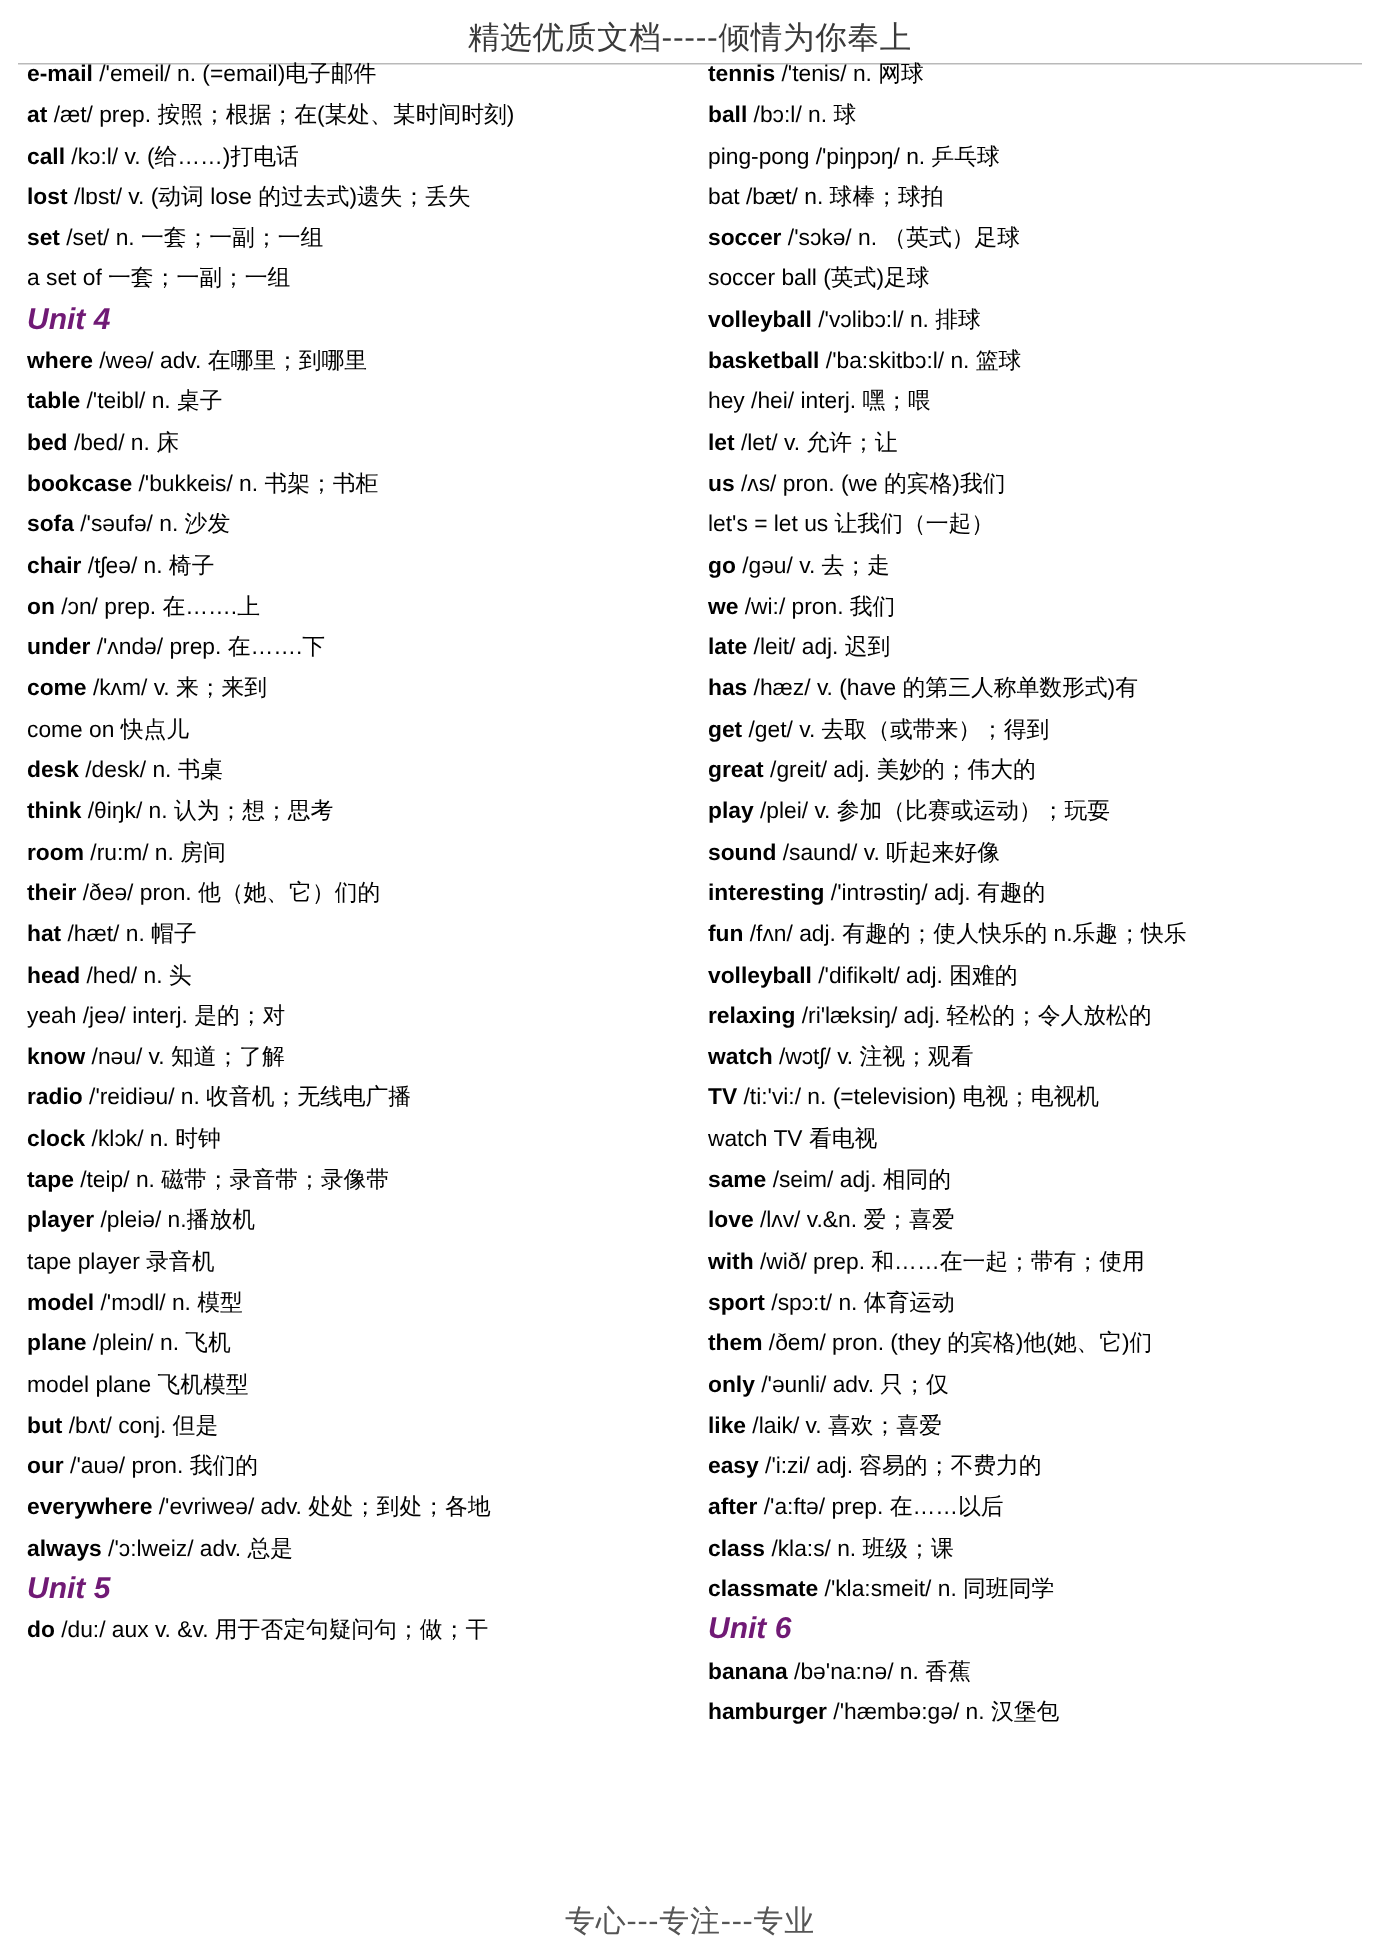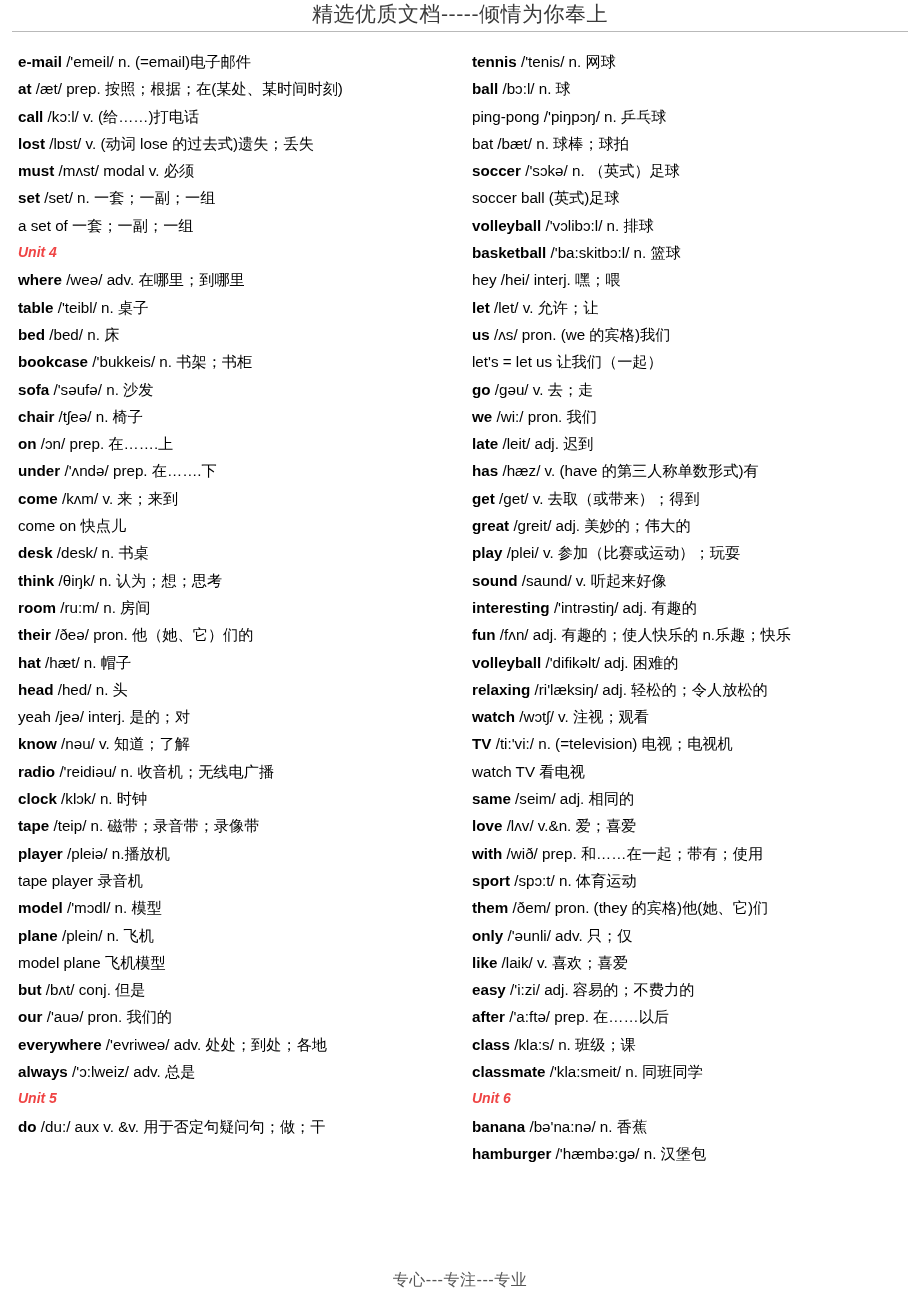--- a/index.html
+++ b/index.html
@@ -22,21 +22,21 @@
     position: relative;
     box-sizing: border-box;
   }
 
   
   .doc-header {
     text-align: center;
     font-size: 21px;
     line-height: 26px;
     color: #3a3a3a;
-    padding-top: 1px;
+    padding-top: 12px;
     letter-spacing: 0.5px;
     font-family: "DejaVu Serif", "Liberation Serif", serif;
     font-weight: 400;
     white-space: nowrap;
   }
   .header-rule {
     border: 0;
     border-top: 1px solid #b9b9b9;
     margin: 4px 12px 0 12px;
     height: 0;
@@ -47,21 +47,20 @@
     position: absolute;
     top: 36px;
     left: 0;
     width: 920px;
     display: flex;
     flex-direction: row;
   }
   .col {
     width: 460px;
     box-sizing: border-box;
-    margin-top: 12px;
   }
   .col-left  { padding-left: 18px; padding-right: 6px; }
   .col-right { padding-left: 12px; padding-right: 6px; }
 
   .entry {
     font-size: 15.2px;
     line-height: 27.3px;
     height: 27.3px;
     white-space: nowrap;
     overflow: visible;
@@ -70,37 +69,37 @@
   .entry .hw {
     font-weight: bold;
   }
   .entry .hw-plain {
     font-weight: normal;
   }
   .entry .rest {
     font-weight: normal;
   }
   .unit-head {
-    font-size: 14px;
+    font-size: 20px;
     line-height: 27.3px;
     height: 27.3px;
     font-weight: bold;
     font-style: italic;
-    color: #ef4444;
+    color: #701a75;
     white-space: nowrap;
   }
 
   
   .doc-footer {
     position: absolute;
     left: 0;
     bottom: 12px;
     width: 920px;
     text-align: center;
-    font-size: 16px;
+    font-size: 20px;
     line-height: 20px;
     color: #555555;
     font-family: "DejaVu Serif", "Liberation Serif", serif;
     letter-spacing: 0.5px;
   }
 </style>
 </head>
 <body>
 
 <div class="page">
@@ -108,21 +107,20 @@
   <div class="doc-header">精选优质文档-----倾情为你奉上</div>
 
   <hr class="header-rule">
 
   <div class="columns">
     <div class="col col-left" id="col-left">
         <div class="entry"><span class="hw">e-mail</span> <span class="rest">/'emeil/ n. (=email)电子邮件</span></div>
         <div class="entry"><span class="hw">at</span> <span class="rest">/æt/ prep. 按照；根据；在(某处、某时间时刻)</span></div>
         <div class="entry"><span class="hw">call</span> <span class="rest">/kɔ:l/ v. (给……)打电话</span></div>
         <div class="entry"><span class="hw">lost</span> <span class="rest">/lɒst/ v. (动词 lose 的过去式)遗失；丢失</span></div>
-        <div class="entry"><span class="hw">must</span> <span class="rest">/mʌst/ modal v. 必须</span></div>
         <div class="entry"><span class="hw">set</span> <span class="rest">/set/ n. 一套；一副；一组</span></div>
         <div class="entry"><span class="hw-plain">a set of</span> <span class="rest">一套；一副；一组</span></div>
         <div class="unit-head">Unit 4</div>
         <div class="entry"><span class="hw">where</span> <span class="rest">/weə/ adv. 在哪里；到哪里</span></div>
         <div class="entry"><span class="hw">table</span> <span class="rest">/'teibl/ n. 桌子</span></div>
         <div class="entry"><span class="hw">bed</span> <span class="rest">/bed/ n. 床</span></div>
         <div class="entry"><span class="hw">bookcase</span> <span class="rest">/'bukkeis/ n. 书架；书柜</span></div>
         <div class="entry"><span class="hw">sofa</span> <span class="rest">/'səufə/ n. 沙发</span></div>
         <div class="entry"><span class="hw">chair</span> <span class="rest">/tʃeə/ n. 椅子</span></div>
         <div class="entry"><span class="hw">on</span> <span class="rest">/ɔn/ prep. 在…….上</span></div>

